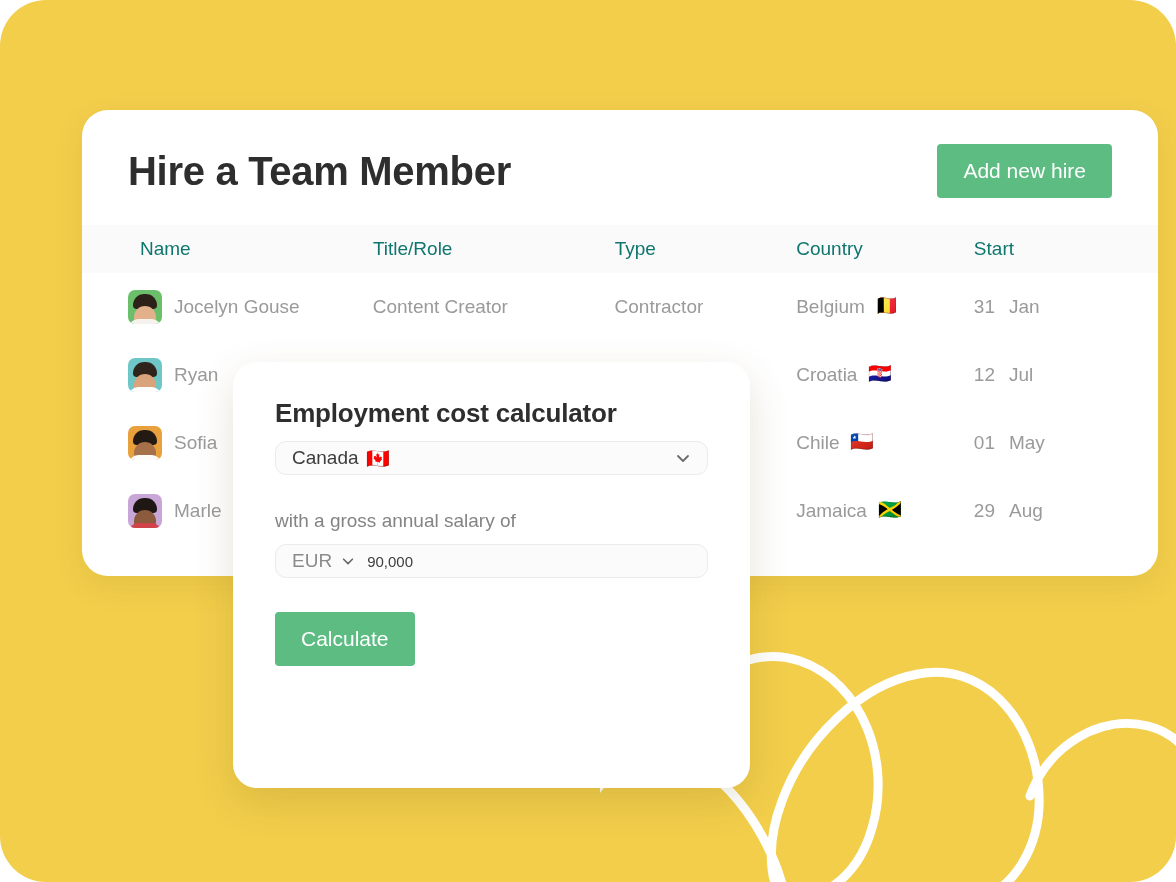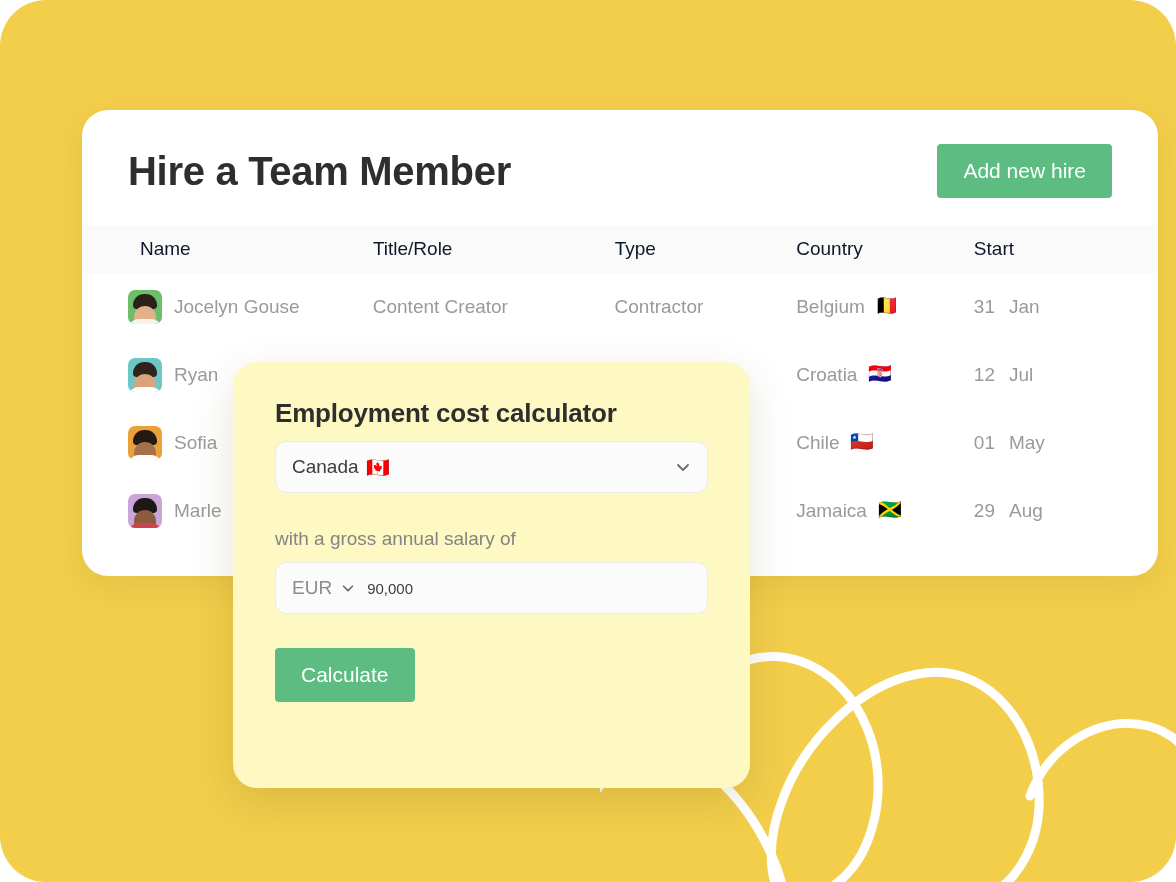--- a/index.html
+++ b/index.html
@@ -66,21 +66,21 @@
   .table { margin-top: 27px; }
   .thead {
     display: flex;
     align-items: center;
     background: #FAFAFA;
     height: 48px;
     padding: 0 46px;
   }
   .thead .th {
     font-size: 19px;
-    color: #0f172a;
+    color: #0f766e;
   }
   .trow {
     display: flex;
     align-items: center;
     height: 68px;
     padding: 0 46px;
   }
   .td { font-size: 19px; color: #9a9a9a; }
 
   .col-name    { width: 248px; display:flex; align-items:center; gap:12px; }
@@ -125,39 +125,39 @@
 
   .country-cell { display: flex; align-items: flex-start; gap: 11px; }
   .flag { font-size: 19px; line-height: 1; }
   .start-cell { display: flex; gap: 14px; }
 
   
   #modal {
     position: absolute;
     left: 233px; top: 362px;
     width: 517px; height: 426px;
-    background: #fef9c3;
+    background: #ffffff;
     border-radius: 24px;
     box-shadow: 0 14px 40px rgba(100, 80, 10, 0.16);
     padding: 36px 42px;
   }
   .modal-title {
     font-size: 26px;
     font-weight: bold;
     color: #2e2e2e;
     letter-spacing: -0.2px;
   }
   .field-label {
     font-size: 19px;
     color: #848484;
     margin-top: 35px;
   }
   .input-box {
     margin-top: 12px;
-    height: 52px;
+    height: 34px;
     background: #FBFBFB;
     border: 1px solid #EBEBEB;
     border-radius: 11px;
     display: flex;
     align-items: center;
     padding: 0 16px;
     cursor: pointer;
   }
   .input-val {
     font-size: 19px;

